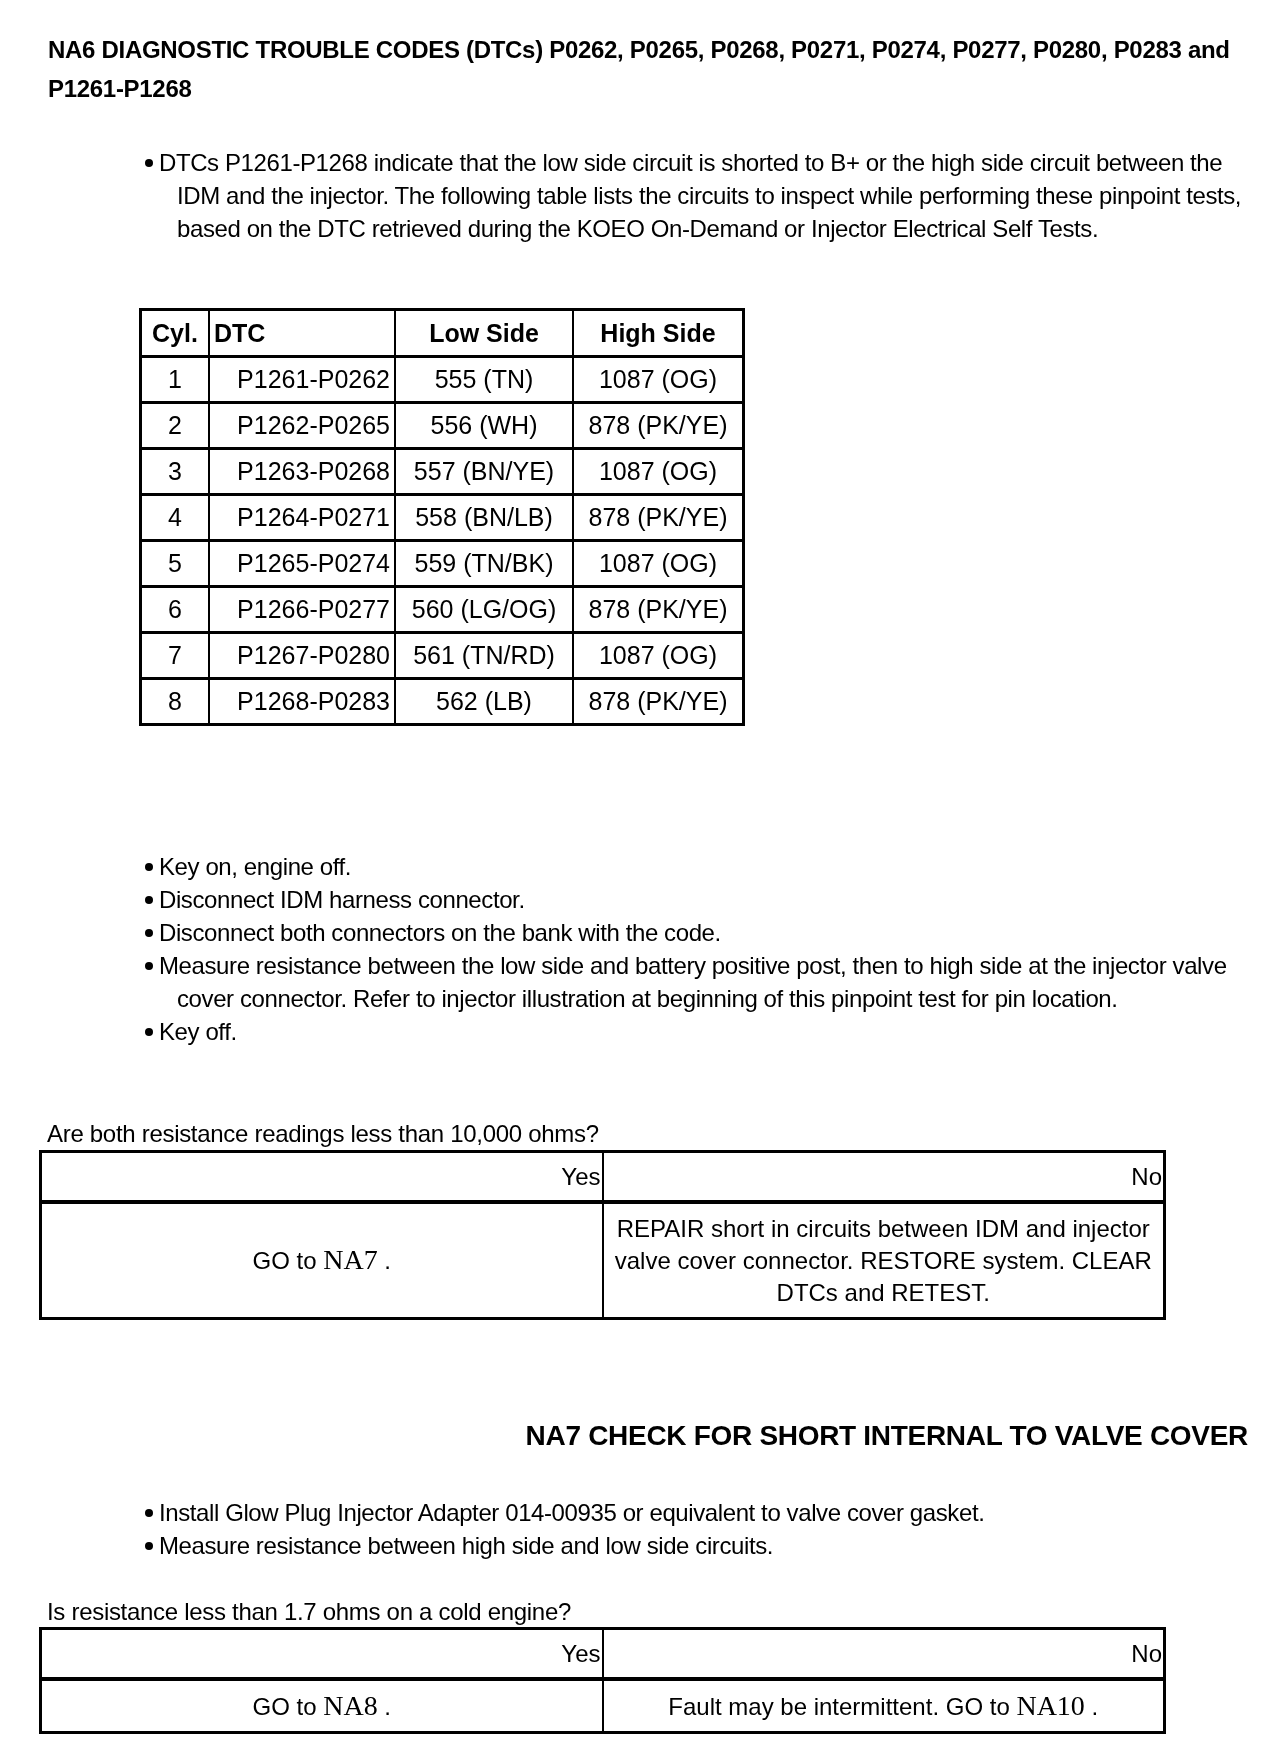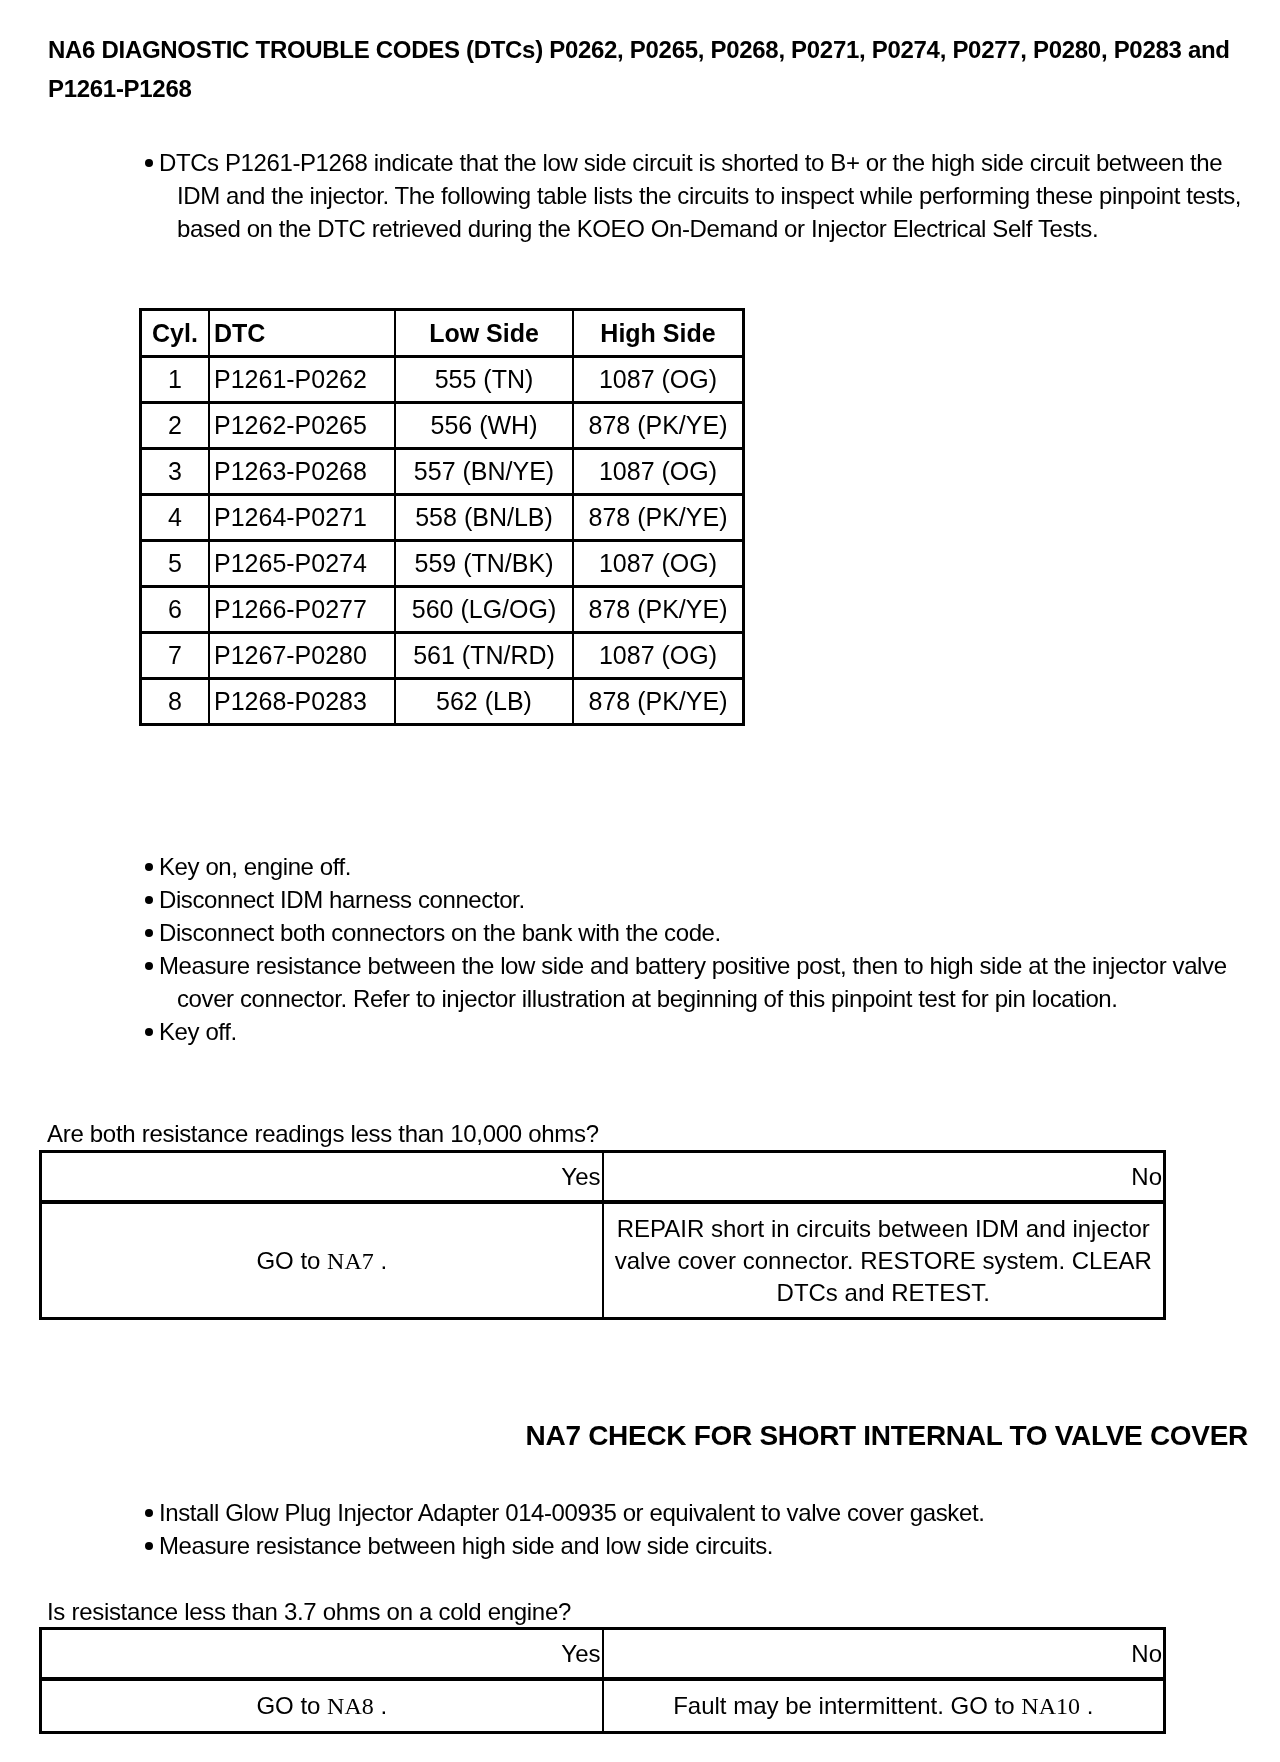--- a/index.html
+++ b/index.html
@@ -34,21 +34,21 @@
       position: absolute; left: 139px; top: 308px;
       border-collapse: collapse; border: 3px solid #000;
       font-size: 25px;
     }
     table.dtc th, table.dtc td {
       border: 2px solid #000; text-align: center; padding: 0 4px;
       height: 43px; white-space: nowrap;
     }
     table.dtc tr { border-bottom: 3px solid #000; }
     table.dtc th { font-weight: bold; height: 44px; }
-    table.dtc td:nth-child(2), table.dtc th:nth-child(2) { text-align: left; }
+    table.dtc td:nth-child(2), table.dtc th:nth-child(2) { text-align: right; }
     table.dtc th:nth-child(2) { text-align: left; }
     .c1 { width: 58px; } .c2 { width: 176px; } .c3 { width: 168px; } .c4 { width: 160px; }
 
     .question {
       position: absolute; left: 47px; font-size: 24px; font-weight: normal;
       line-height: 30px; letter-spacing: -0.3px;
     }
     #q1 { top: 1119px; }
     #q2 { top: 1597px; }
     table.yn {
@@ -60,21 +60,21 @@
     table.yn th {
       border: 2px solid #000; border-bottom: 4px solid #000; height: 45px;
       font-weight: normal; text-align: right; width: 50%;
     }
     table.yn td {
       border: 2px solid #000; text-align: center; vertical-align: middle;
       padding: 4px 6px; line-height: 32px;
     }
     #yn1 td { height: 105px; }
     #yn2 td { height: 42px; }
-    .goto-link { font-family: "Liberation Serif", serif; font-size: 24px; color: #000; text-decoration: none; cursor: pointer; }
+    .goto-link { font-family: "Liberation Serif", serif; font-size: 28px; color: #000; text-decoration: none; cursor: pointer; }
   </style>
 </head>
 <body>
 
 <div class="h1">NA6 DIAGNOSTIC TROUBLE CODES (DTCs) P0262, P0265, P0268, P0271, P0274, P0277, P0280, P0283 and P1261-P1268</div>
 
 <ul class="bullets" id="intro-list">
   <li><span class="dot"></span><span>DTCs P1261-P1268 indicate that the low side circuit is shorted to B+ or the high side circuit between the IDM and the injector. The following table lists the circuits to inspect while performing these pinpoint tests, based on the DTC retrieved during the KOEO On-Demand or Injector Electrical Self Tests.</span></li>
 </ul>
 
@@ -161,21 +161,21 @@
 </tbody>
   </table>
 
 <div class="h2">NA7 CHECK FOR SHORT INTERNAL TO VALVE COVER</div>
 
 <ul class="bullets" id="na7-steps">
   <li><span class="dot"></span><span>Install Glow Plug Injector Adapter 014-00935 or equivalent to valve cover gasket.</span></li>
   <li><span class="dot"></span><span>Measure resistance between high side and low side circuits.</span></li>
 </ul>
 
-<div class="question" id="q2">Is resistance less than 3.7 ohms on a cold engine?</div>
+<div class="question" id="q2">Is resistance less than 1.7 ohms on a cold engine?</div>
 <table class="yn" id="yn2">
   <tbody>
       <tr>
     <th>Yes</th>
     <th>No</th>
   </tr>
   <tr>
     <td><span>GO to</span> <a class="goto-link">NA8</a><span> .</span></td>
     <td><span>Fault may be intermittent. GO to</span> <a class="goto-link">NA10</a><span> .</span></td>
   </tr>

